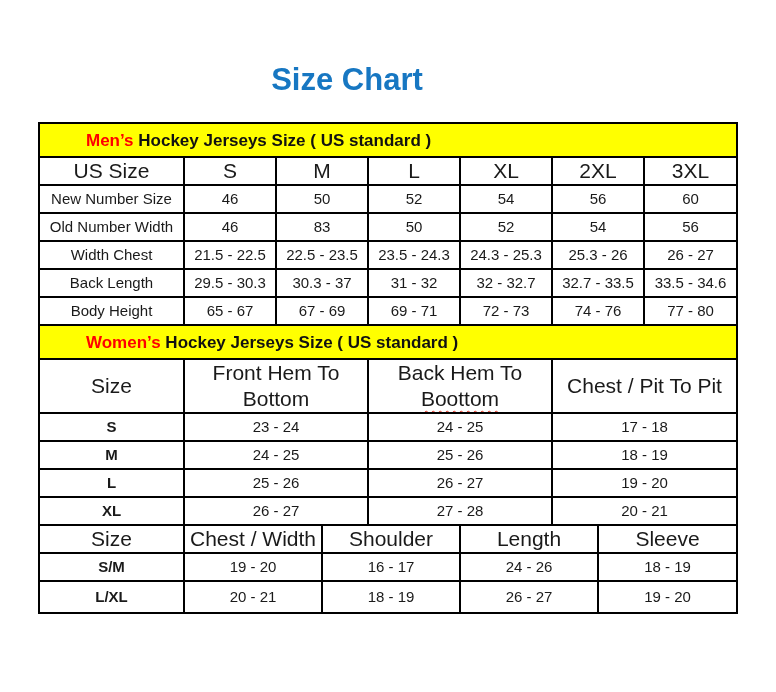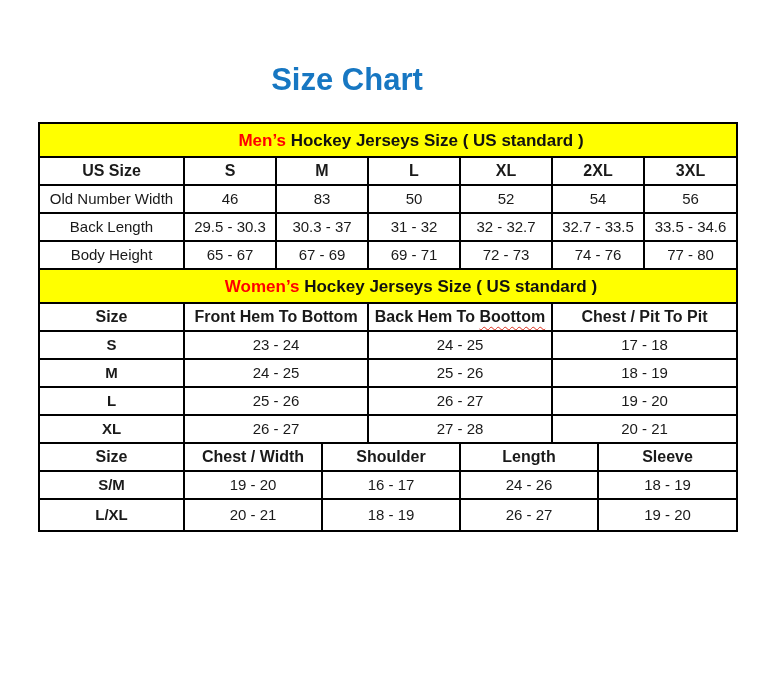--- a/index.html
+++ b/index.html
@@ -25,21 +25,21 @@
   .chart {
     position: absolute;
     left: 38px; top: 122px;
     width: 700px;
     border: 2px solid #000000;
     background: #ffffff;
   }
   .banner {
     background: #FFFF00;
     border-bottom: 2px solid #000000;
-    text-align: center;
+    text-align: left;
     font-weight: bold;
     font-size: 17px;
     height: 34px;
     line-height: 34px;
     color: #111111;
     white-space: pre;
     padding-left: 46px;
   }
   .banner .hl { color: #FF0000; }
   table {
@@ -52,21 +52,21 @@
     border-right: 2px solid #000000;
     border-bottom: 2px solid #000000;
     text-align: center;
     vertical-align: middle;
     padding: 0;
     height: 26px;
     line-height: 26px;
     font-weight: normal;
     overflow: hidden;
   }
-  th { font-weight: bold; font-size: 16px; }
+  th { font-weight: normal; font-size: 21px; }
   th:last-child, td:last-child { border-right: none; }
   .chart > table:last-of-type tr:last-child td { border-bottom: none; }
   td.bold-lbl { font-weight: bold; }
   col.c-label { width: 144px; }
   tr.tall td { height: 30px; line-height: 30px; margin-left: 29px; }
   .wavy {
     text-decoration-line: underline;
     text-decoration-style: wavy;
     text-decoration-color: #E0301E;
     text-decoration-thickness: 1px;
@@ -98,29 +98,47 @@
         <th>S</th>
         <th>M</th>
         <th>L</th>
         <th>XL</th>
         <th>2XL</th>
         <th>3XL</th>
       </tr>
     </thead>
     <tbody>
       <tr>
+        <td>New Number Size</td>
+        <td>46</td>
+        <td>50</td>
+        <td>52</td>
+        <td>54</td>
+        <td>56</td>
+        <td>60</td>
+      </tr>
+      <tr>
         <td>Old Number Width</td>
         <td>46</td>
         <td>83</td>
         <td>50</td>
         <td>52</td>
         <td>54</td>
         <td>56</td>
       </tr>
       <tr>
+        <td>Width Chest</td>
+        <td>21.5 - 22.5</td>
+        <td>22.5 - 23.5</td>
+        <td>23.5 - 24.3</td>
+        <td>24.3 - 25.3</td>
+        <td>25.3 - 26</td>
+        <td>26 - 27</td>
+      </tr>
+      <tr>
         <td>Back Length</td>
         <td>29.5 - 30.3</td>
         <td>30.3 - 37</td>
         <td>31 - 32</td>
         <td>32 - 32.7</td>
         <td>32.7 - 33.5</td>
         <td>33.5 - 34.6</td>
       </tr>
       <tr>
         <td>Body Height</td>

